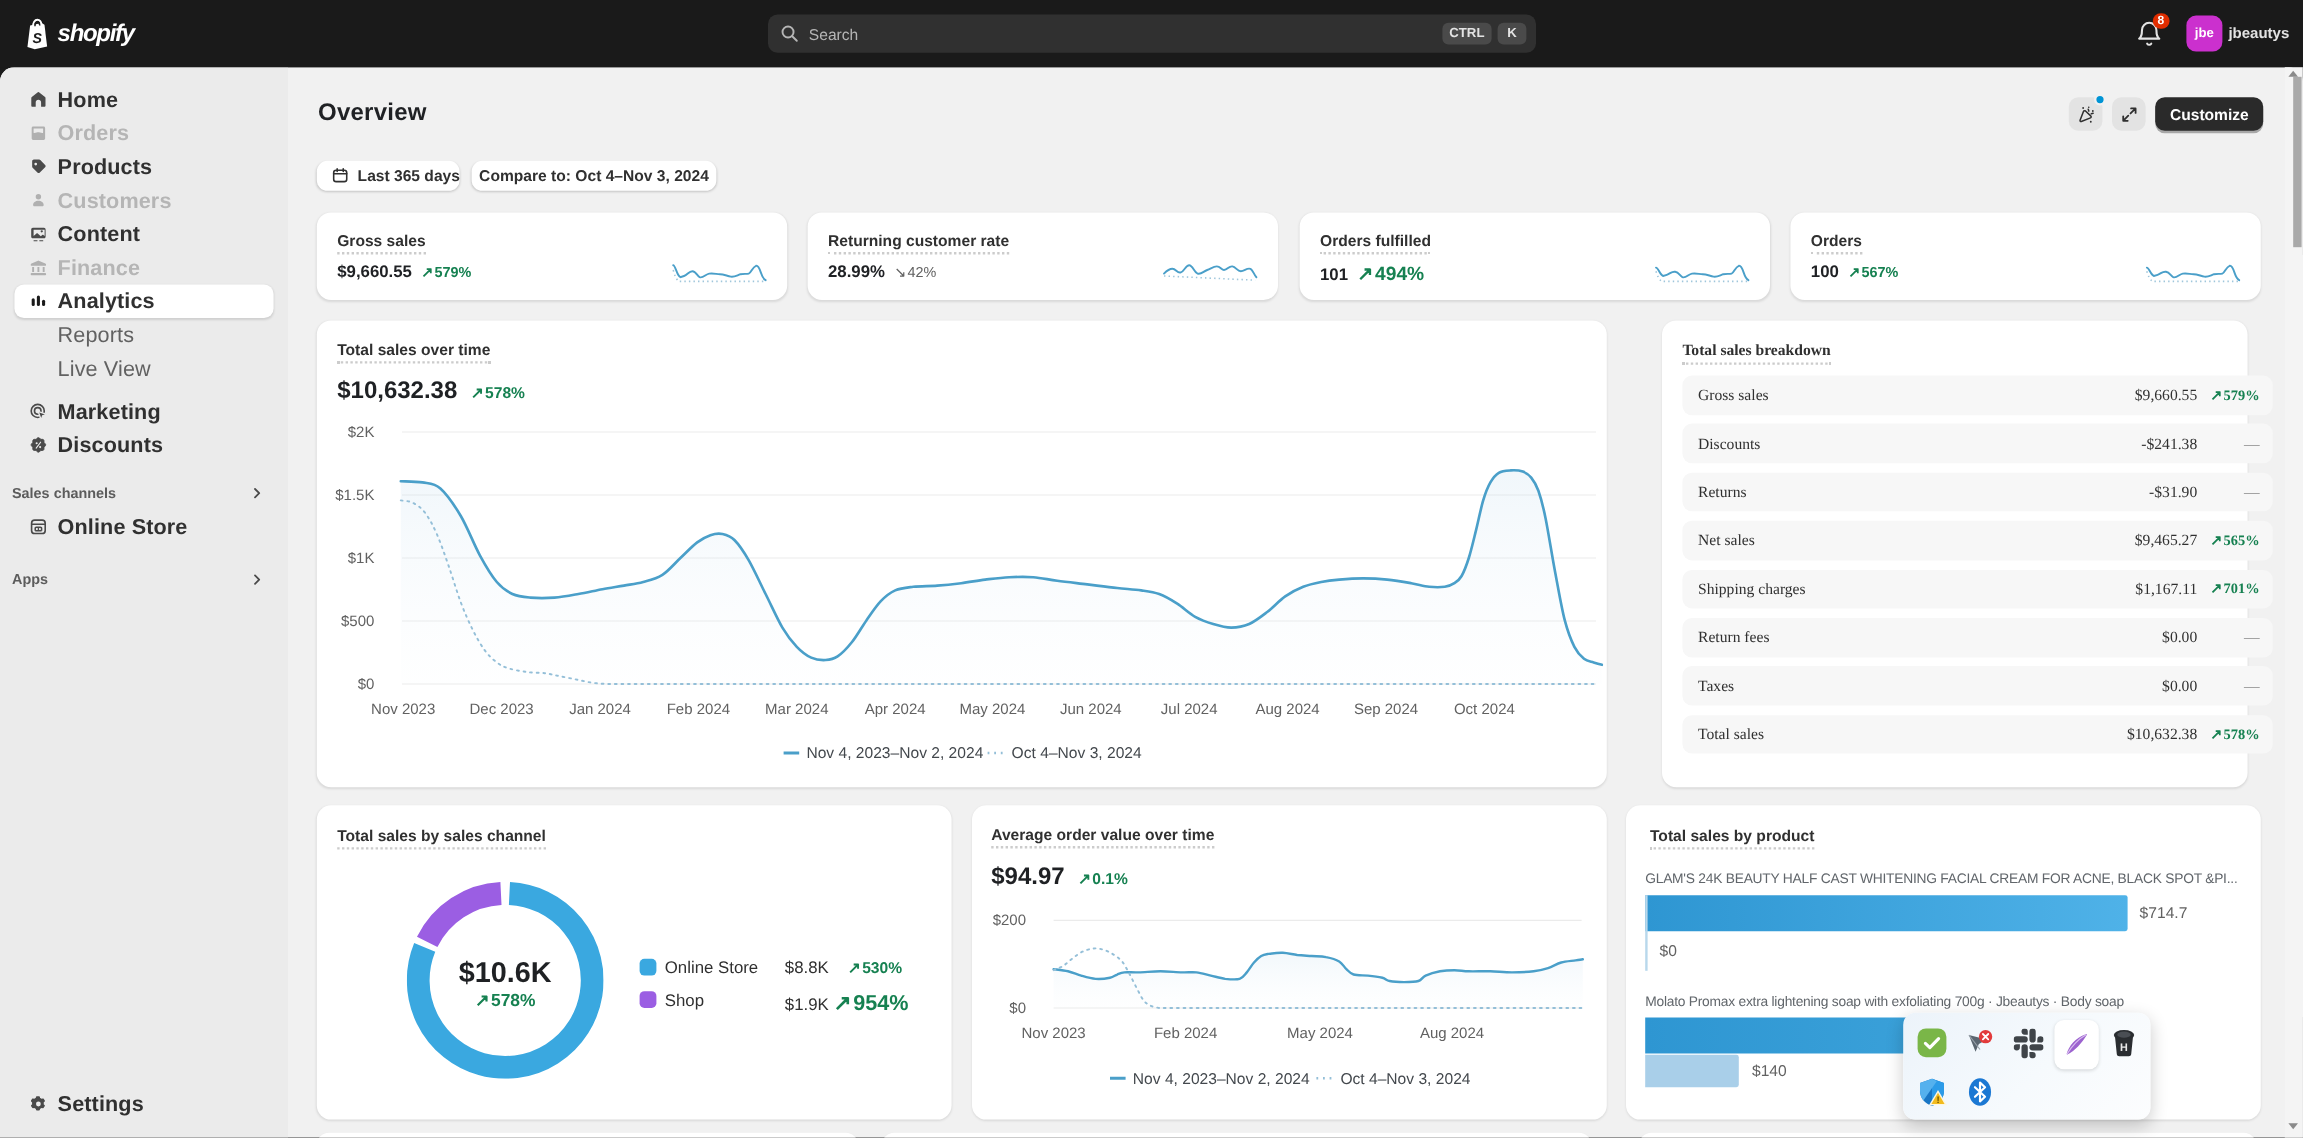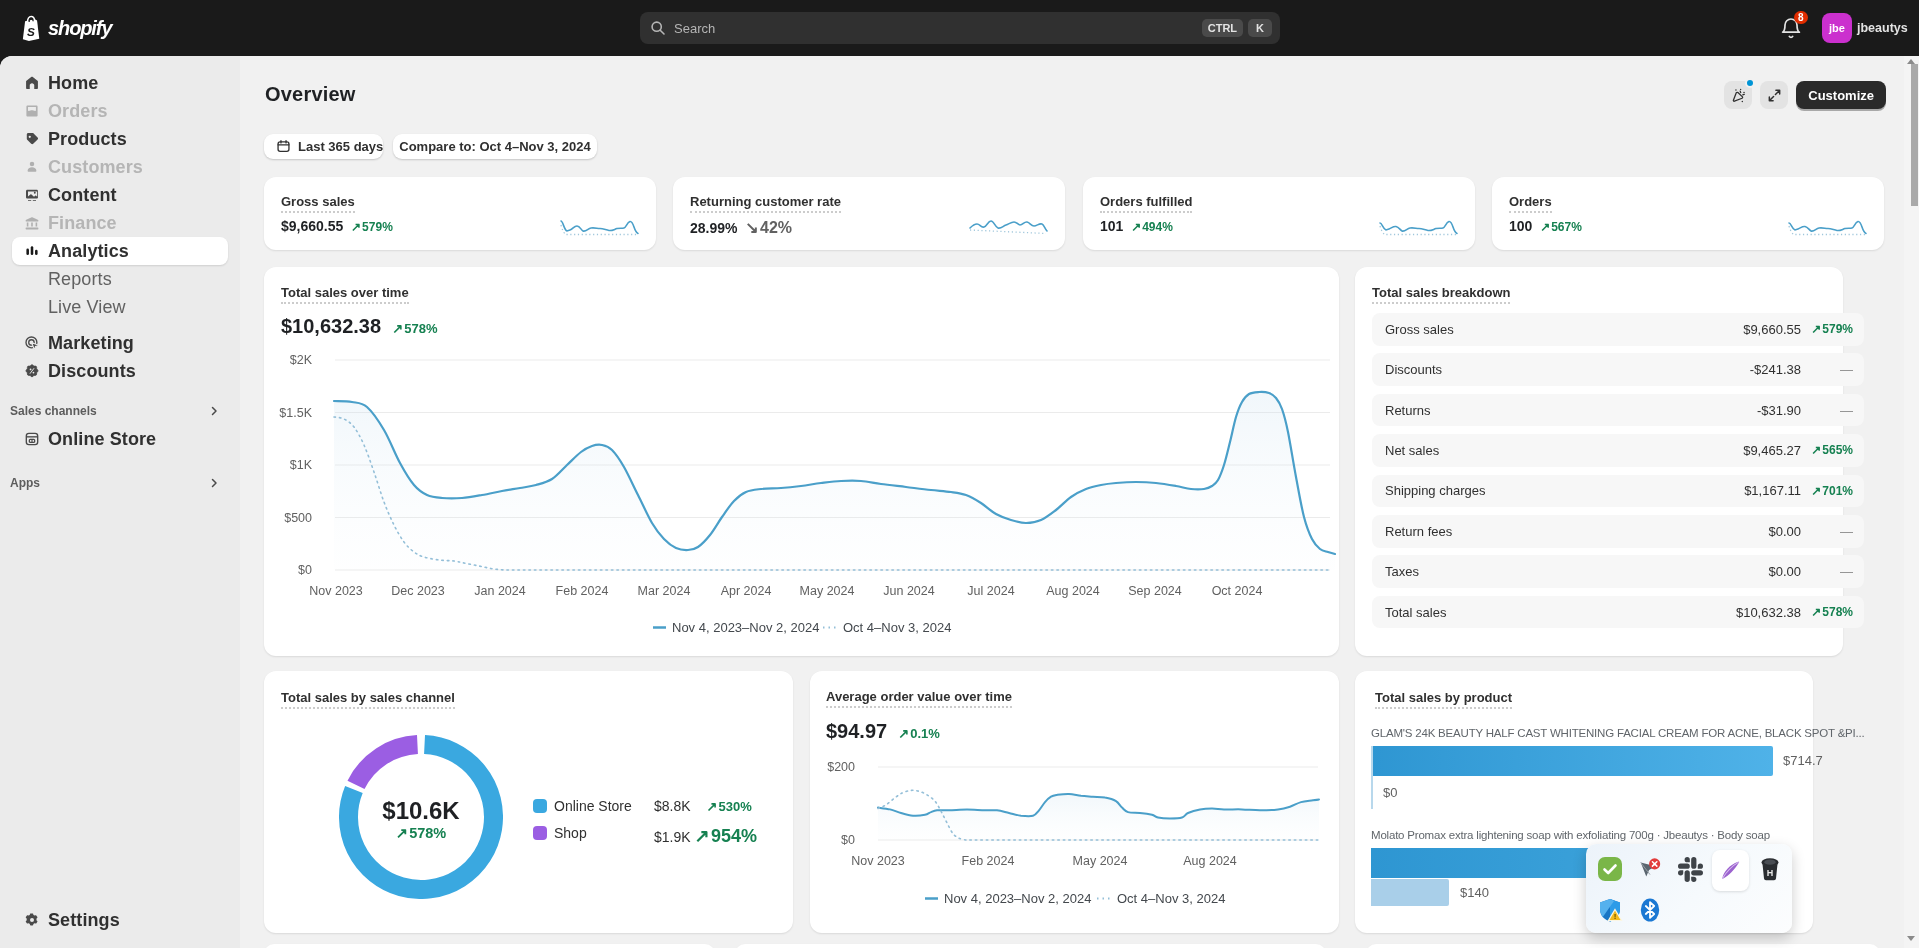--- a/index.html
+++ b/index.html
@@ -213,29 +213,29 @@
     <div class="card" style="left:24px; top:121px; width:392px; height:73px;">
       <div style="position:absolute; left:17px; top:15px;"><span class="ctitle">Gross sales</span></div>
       <div style="position:absolute; left:17px; top:41px; font-size:14px; font-weight:700; color:#1f2124;">$9,660.55&nbsp; <span class="green" style="font-size:12px;">↗ 579%</span></div>
       <svg style="position:absolute; left:296px; top:40px;" width="80" height="22" viewBox="0 0 80 22">
         <path d="M1,4 C3,4 4,13 7,14 L10,13 C13,12 14,9 17,9 C20,9 21,13 23,14 C26,15 28,11.5 31,11 C35,10.5 37,11.5 40,11.5 C43,11.5 46,13 49,13.5 C52,14 54,12.5 57,11.5 C60,11 62,11.5 64,11 C66,10.5 67,5.5 70,4.5 C72,4 73,7 74,10 C75,13 76,15.5 78,16.5" fill="none" stroke="#4a9fc9" stroke-width="1.6" stroke-linecap="round"></path>
         <path d="M1,8 Q3,16 6,17.5 L77,17.5" fill="none" stroke="#9fc6db" stroke-width="1.3" stroke-dasharray="1.2 2.6"></path>
       </svg>
     </div>
     <div class="card" style="left:433px; top:121px; width:392px; height:73px;">
       <div style="position:absolute; left:17px; top:15px;"><span class="ctitle">Returning customer rate</span></div>
-      <div style="position:absolute; left:17px; top:41px; font-size:14px; font-weight:700; color:#1f2124;">28.99%&nbsp; <span class="gray" style="font-size:16px; font-weight:700;">↘ 42%</span></div>
+      <div style="position:absolute; left:17px; top:41px; font-size:14px; font-weight:700; color:#1f2124;">28.99%&nbsp; <span class="gray" style="font-size:12px; font-weight:400;">↘ 42%</span></div>
       <svg style="position:absolute; left:296px; top:40px;" width="80" height="22" viewBox="0 0 80 22">
         <path d="M1,11 C3,9 5,7 8,7 C11,7 12,11 15,10 C18,9 19,4 22,4 C25,4 26,10 29,11 C32,12 34,9 37,8 C40,7 42,5 45,5 C48,5 49,8 51,8 C54,8 55,4.5 58,5 C61,5.5 62,9 65,9 C68,9 70,6 73,7 C75,7.7 76,12 78,14" fill="none" stroke="#4a9fc9" stroke-width="1.6" stroke-linecap="round"></path>
         <path d="M1,13 L77,16.5" fill="none" stroke="#9fc6db" stroke-width="1.3" stroke-dasharray="1.2 2.6"></path>
       </svg>
     </div>
     <div class="card" style="left:843px; top:121px; width:392px; height:73px;">
       <div style="position:absolute; left:17px; top:15px;"><span class="ctitle">Orders fulfilled</span></div>
-      <div style="position:absolute; left:17px; top:41px; font-size:14px; font-weight:700; color:#1f2124;">101&nbsp; <span class="green" style="font-size:12px;">↗ 494%</span></div>
+      <div style="position:absolute; left:17px; top:41px; font-size:14px; font-weight:700; color:#1f2124;">101&nbsp; <span class="green" style="font-size:16px;">↗ 494%</span></div>
       <svg style="position:absolute; left:296px; top:40px;" width="80" height="22" viewBox="0 0 80 22">
         <path d="M1,6 C3,6 4,12 7,13 L10,12 C13,11 14,9 17,9.5 C20,10 21,13 23,14 C26,15 28,11.5 31,11 C35,10.5 37,11.5 40,11.5 C43,11.5 46,13 49,13.5 C52,14 54,12.5 57,11.5 C60,11 62,11.5 64,11 C66,10.5 67,5.5 70,4.5 C72,4 73,7 74,10 C75,13 76,15.5 78,16.5" fill="none" stroke="#4a9fc9" stroke-width="1.6" stroke-linecap="round"></path>
         <path d="M1,9 Q3,16 6,17.5 L77,17.5" fill="none" stroke="#9fc6db" stroke-width="1.3" stroke-dasharray="1.2 2.6"></path>
       </svg>
     </div>
     <div class="card" style="left:1252px; top:121px; width:392px; height:73px;">
       <div style="position:absolute; left:17px; top:15px;"><span class="ctitle">Orders</span></div>
       <div style="position:absolute; left:17px; top:41px; font-size:14px; font-weight:700; color:#1f2124;">100&nbsp; <span class="green" style="font-size:12px;">↗ 567%</span></div>
       <svg style="position:absolute; left:296px; top:40px;" width="80" height="22" viewBox="0 0 80 22">
         <path d="M1,6 C3,6 4,12 7,13 L10,12 C13,11 14,9 17,9.5 C20,10 21,13 23,14 C26,15 28,11.5 31,11 C35,10.5 37,11.5 40,11.5 C43,11.5 46,13 49,13.5 C52,14 54,12.5 57,11.5 C60,11 62,11.5 64,11 C66,10.5 67,5.5 70,4.5 C72,4 73,7 74,10 C75,13 76,15.5 78,16.5" fill="none" stroke="#4a9fc9" stroke-width="1.6" stroke-linecap="round"></path>
@@ -285,21 +285,21 @@
         <path d="M70,134 C73.0,134.2 82.5,134.0 88,135 C93.5,136.0 97.7,135.3 103,140 C108.3,144.7 114.5,153.7 120,163 C125.5,172.3 131.0,186.8 136,196 C141.0,205.2 145.5,212.7 150,218 C154.5,223.3 158.3,225.8 163,228 C167.7,230.2 172.2,230.5 178,231 C183.8,231.5 191.3,231.5 198,231 C204.7,230.5 211.3,229.2 218,228 C224.7,226.8 231.7,225.2 238,224 C244.3,222.8 250.3,222.0 256,221 C261.7,220.0 266.7,219.5 272,218 C277.3,216.5 282.8,215.3 288,212 C293.2,208.7 298.2,202.5 303,198 C307.8,193.5 312.8,188.2 317,185 C321.2,181.8 324.5,180.2 328,179 C331.5,177.8 334.7,177.3 338,178 C341.3,178.7 344.3,179.3 348,183 C351.7,186.7 355.7,192.5 360,200 C364.3,207.5 369.3,218.7 374,228 C378.7,237.3 383.7,248.7 388,256 C392.3,263.3 396.0,267.8 400,272 C404.0,276.2 408.0,279.2 412,281 C416.0,282.8 420.3,283.2 424,283 C427.7,282.8 430.3,282.5 434,280 C437.7,277.5 442.0,273.0 446,268 C450.0,263.0 454.0,255.7 458,250 C462.0,244.3 466.0,238.2 470,234 C474.0,229.8 477.5,227.0 482,225 C486.5,223.0 491.2,222.7 497,222 C502.8,221.3 510.3,221.5 517,221 C523.7,220.5 530.3,219.8 537,219 C543.7,218.2 550.3,216.8 557,216 C563.7,215.2 570.3,214.3 577,214 C583.7,213.7 590.3,213.5 597,214 C603.7,214.5 609.5,216.0 617,217 C624.5,218.0 633.7,219.0 642,220 C650.3,221.0 659.5,222.2 667,223 C674.5,223.8 681.2,224.2 687,225 C692.8,225.8 697.0,226.2 702,228 C707.0,229.8 712.0,232.8 717,236 C722.0,239.2 727.0,244.2 732,247 C737.0,249.8 742.0,251.5 747,253 C752.0,254.5 757.0,256.0 762,256 C767.0,256.0 772.0,255.2 777,253 C782.0,250.8 787.0,246.8 792,243 C797.0,239.2 802.0,233.5 807,230 C812.0,226.5 817.0,224.0 822,222 C827.0,220.0 832.0,219.0 837,218 C842.0,217.0 846.2,216.5 852,216 C857.8,215.5 865.3,215.0 872,215 C878.7,215.0 885.3,215.3 892,216 C898.7,216.7 906.2,218.0 912,219 C917.8,220.0 922.3,221.5 927,222 C931.7,222.5 936.5,222.5 940,222 C943.5,221.5 945.7,220.5 948,219 C950.3,217.5 952.0,216.5 954,213 C956.0,209.5 958.0,204.3 960,198 C962.0,191.7 964.0,183.0 966,175 C968.0,167.0 970.0,156.7 972,150 C974.0,143.3 975.8,138.8 978,135 C980.2,131.2 982.2,128.7 985,127 C987.8,125.3 991.7,125.2 995,125 C998.3,124.8 1002.2,125.0 1005,126 C1007.8,127.0 1009.8,128.3 1012,131 C1014.2,133.7 1016.0,136.3 1018,142 C1020.0,147.7 1021.7,153.7 1024,165 C1026.3,176.3 1029.3,195.8 1032,210 C1034.7,224.2 1037.3,239.7 1040,250 C1042.7,260.3 1045.3,266.7 1048,272 C1050.7,277.3 1053.3,279.8 1056,282 C1058.7,284.2 1061.5,284.2 1064,285 C1066.5,285.8 1069.8,286.7 1071,287" fill="none" stroke="#4a9fc9" stroke-width="2.2" stroke-linecap="round"></path>
         <path d="M70,150 C71.7,150.3 76.7,150.3 80,152 C83.3,153.7 86.7,155.7 90,160 C93.3,164.3 96.7,170.5 100,178 C103.3,185.5 106.7,195.5 110,205 C113.3,214.5 116.7,226.2 120,235 C123.3,243.8 126.7,251.3 130,258 C133.3,264.7 136.7,270.5 140,275 C143.3,279.5 146.7,282.5 150,285 C153.3,287.5 155.8,288.7 160,290 C164.2,291.3 170.0,292.3 175,293 C180.0,293.7 185.8,293.5 190,294 C194.2,294.5 195.8,295.2 200,296 C204.2,296.8 210.0,298.0 215,299 C220.0,300.0 225.0,301.3 230,302 C235.0,302.7 240,303 245,303 L1066,303" fill="none" stroke="#94bfd8" stroke-width="1.6" stroke-dasharray="1.5 4" stroke-linecap="round"></path>
         <g font-size="13" fill="#43484d">
           <line x1="389" y1="360.5" x2="402" y2="360.5" stroke="#4a9fc9" stroke-width="2.5"></line>
           <text x="408" y="365">Nov 4, 2023–Nov 2, 2024</text>
           <line x1="559" y1="360.5" x2="572" y2="360.5" stroke="#94bfd8" stroke-width="2" stroke-dasharray="1.5 4"></line>
           <text x="579" y="365">Oct 4–Nov 3, 2024</text>
         </g>
       </svg>
     </div>
-    <div class="card" style="left:1115px; top:211px; width:488px; height:389px;">
+    <div class="card" style="left:1145px; top:211px; width:488px; height:389px;font-family:Liberation Serif, serif;">
       <div style="position:absolute; left:17px; top:16px;"><span class="ctitle">Total sales breakdown</span></div>
       <div class="brow" style="top:46px;">
           <span class="bl">Gross sales</span>
           <span class="bv">$9,660.55</span>
           <span class="bc green">↗ 579%</span>
         </div>
       <div class="brow" style="top:86.4px;">
           <span class="bl">Discounts</span>
           <span class="bv">-$241.38</span>
           <span class="bc dash">—</span>
@@ -381,21 +381,21 @@
         <path d="M72,136.6 C74.0,136.9 80.2,137.5 84.0,138.4 C87.8,139.3 91.2,140.9 95.0,142.0 C98.8,143.1 103.0,144.4 107.0,144.7 C111.0,145.0 116.0,144.4 119.0,143.8 C122.0,143.2 123.0,141.8 125.0,141.1 C127.0,140.3 128.0,139.6 131.0,139.3 C134.0,139.0 138.0,139.5 143.0,139.3 C148.0,139.2 155.0,138.4 161.0,138.4 C167.0,138.4 174.0,139.2 179.0,139.3 C184.0,139.5 187.0,138.9 191.0,139.3 C195.0,139.8 199.0,141.1 203.0,142.0 C207.0,142.9 211.0,144.2 215.0,144.7 C219.0,145.1 224.0,145.6 227.0,144.7 C230.0,143.8 231.0,141.6 233.0,139.3 C235.0,137.0 237.0,133.4 239.0,131.1 C241.0,128.8 243.0,126.9 245.0,125.7 C247.0,124.5 248.0,124.4 251.0,123.9 C254.0,123.5 259.0,122.8 263.0,123.0 C267.0,123.2 271.0,124.3 275.0,124.8 C279.0,125.2 283.0,125.4 287.0,125.7 C291.0,126.0 295.2,125.8 299.0,126.6 C302.8,127.3 307.2,128.5 310.0,130.2 C312.8,131.9 314.0,134.8 316.0,136.6 C318.0,138.4 319.0,140.2 322.0,141.1 C325.0,142.0 330.0,141.6 334.0,142.0 C338.0,142.4 343.0,143.1 346.0,143.8 C349.0,144.6 349.0,145.9 352.0,146.5 C355.0,147.1 360.0,147.4 364.0,147.4 C368.0,147.4 373.0,147.4 376.0,146.5 C379.0,145.6 379.0,143.3 382.0,142.0 C385.0,140.7 390.0,139.2 394.0,138.4 C398.0,137.7 402.0,137.5 406.0,137.5 C410.0,137.5 413.0,138.2 418.0,138.4 C423.0,138.6 430.0,138.2 436.0,138.4 C442.0,138.6 448.0,139.3 454.0,139.3 C460.0,139.3 467.0,139.0 472.0,138.4 C477.0,137.8 480.2,136.9 484.0,135.7 C487.8,134.5 491.2,132.2 495.0,131.1 C498.8,130.0 504.0,129.8 507.0,129.3 C510.0,128.9 512.0,128.6 513.0,128.4 " fill="none" stroke="#4a9fc9" stroke-width="2" stroke-linecap="round"></path>
         <path d="M72,137.5 C73.3,136.9 77.3,135.6 80.0,133.9 C82.7,132.2 85.3,129.5 88.0,127.5 C90.7,125.5 93.2,123.4 96.0,122.1 C98.8,120.8 102.2,119.7 105.0,119.4 C107.8,119.1 110.3,119.5 113.0,120.3 C115.7,121.0 118.3,122.2 121.0,123.9 C123.7,125.6 126.7,127.5 129.0,130.2 C131.3,132.9 133.0,136.6 135.0,140.2 C137.0,143.8 139.0,148.2 141.0,151.9 C143.0,155.7 145.0,160.1 147.0,162.7 C149.0,165.2 150.8,166.1 153.0,167.2 C155.2,168.2 158.8,168.7 160.0,169.0 L512,169" fill="none" stroke="#94bfd8" stroke-width="1.6" stroke-dasharray="1.5 4" stroke-linecap="round"></path>
         <g font-size="13" fill="#43484d">
           <line x1="119" y1="227.5" x2="132" y2="227.5" stroke="#4a9fc9" stroke-width="2.5"></line>
           <text x="138" y="232">Nov 4, 2023–Nov 2, 2024</text>
           <line x1="291" y1="227.5" x2="304" y2="227.5" stroke="#94bfd8" stroke-width="2" stroke-dasharray="1.5 4"></line>
           <text x="311" y="232">Oct 4–Nov 3, 2024</text>
         </g>
       </svg>
     </div>
-    <div class="card" style="left:1115px; top:615px; width:458px; height:262px;">
+    <div class="card" style="left:1115px; top:615px; width:529px; height:262px;">
       <div style="position:absolute; left:20px; top:17px;"><span class="ctitle">Total sales by product</span></div>
       <div class="pname" style="left:16px; top:56px; width:493px; overflow:hidden;">GLAM'S 24K BEAUTY HALF CAST WHITENING FACIAL CREAM FOR ACNE, BLACK SPOT &amp;PI...</div>
       <div style="position:absolute; left:16px; top:75px; width:402px; height:30px; background:linear-gradient(90deg,#2e96d2,#4fb2e8); border-radius:0 2px 2px 0;"></div>
       <div style="position:absolute; left:428px; top:82px; font-size:13px; color:#616161;">$714.7</div>
       <div style="position:absolute; left:16px; top:75px; width:1.5px; height:63px; background:#b8d8ec;"></div>
       <div style="position:absolute; left:28px; top:114px; font-size:13px; color:#616161;">$0</div>
       <div class="pname" style="left:16px; top:158px;">Molato Promax extra lightening soap with exfoliating 700g · Jbeautys · Body soap</div>
       <div style="position:absolute; left:16px; top:177px; width:330px; height:30px; background:linear-gradient(90deg,#2e96d2,#3fa5dc); border-radius:0 2px 2px 0;"></div>
       <div style="position:absolute; left:16px; top:208px; width:78px; height:27px; background:#a9cfe9; border-radius:0 2px 2px 0;"></div>
       <div style="position:absolute; left:105px; top:214px; font-size:13px; color:#616161;">$140</div>

